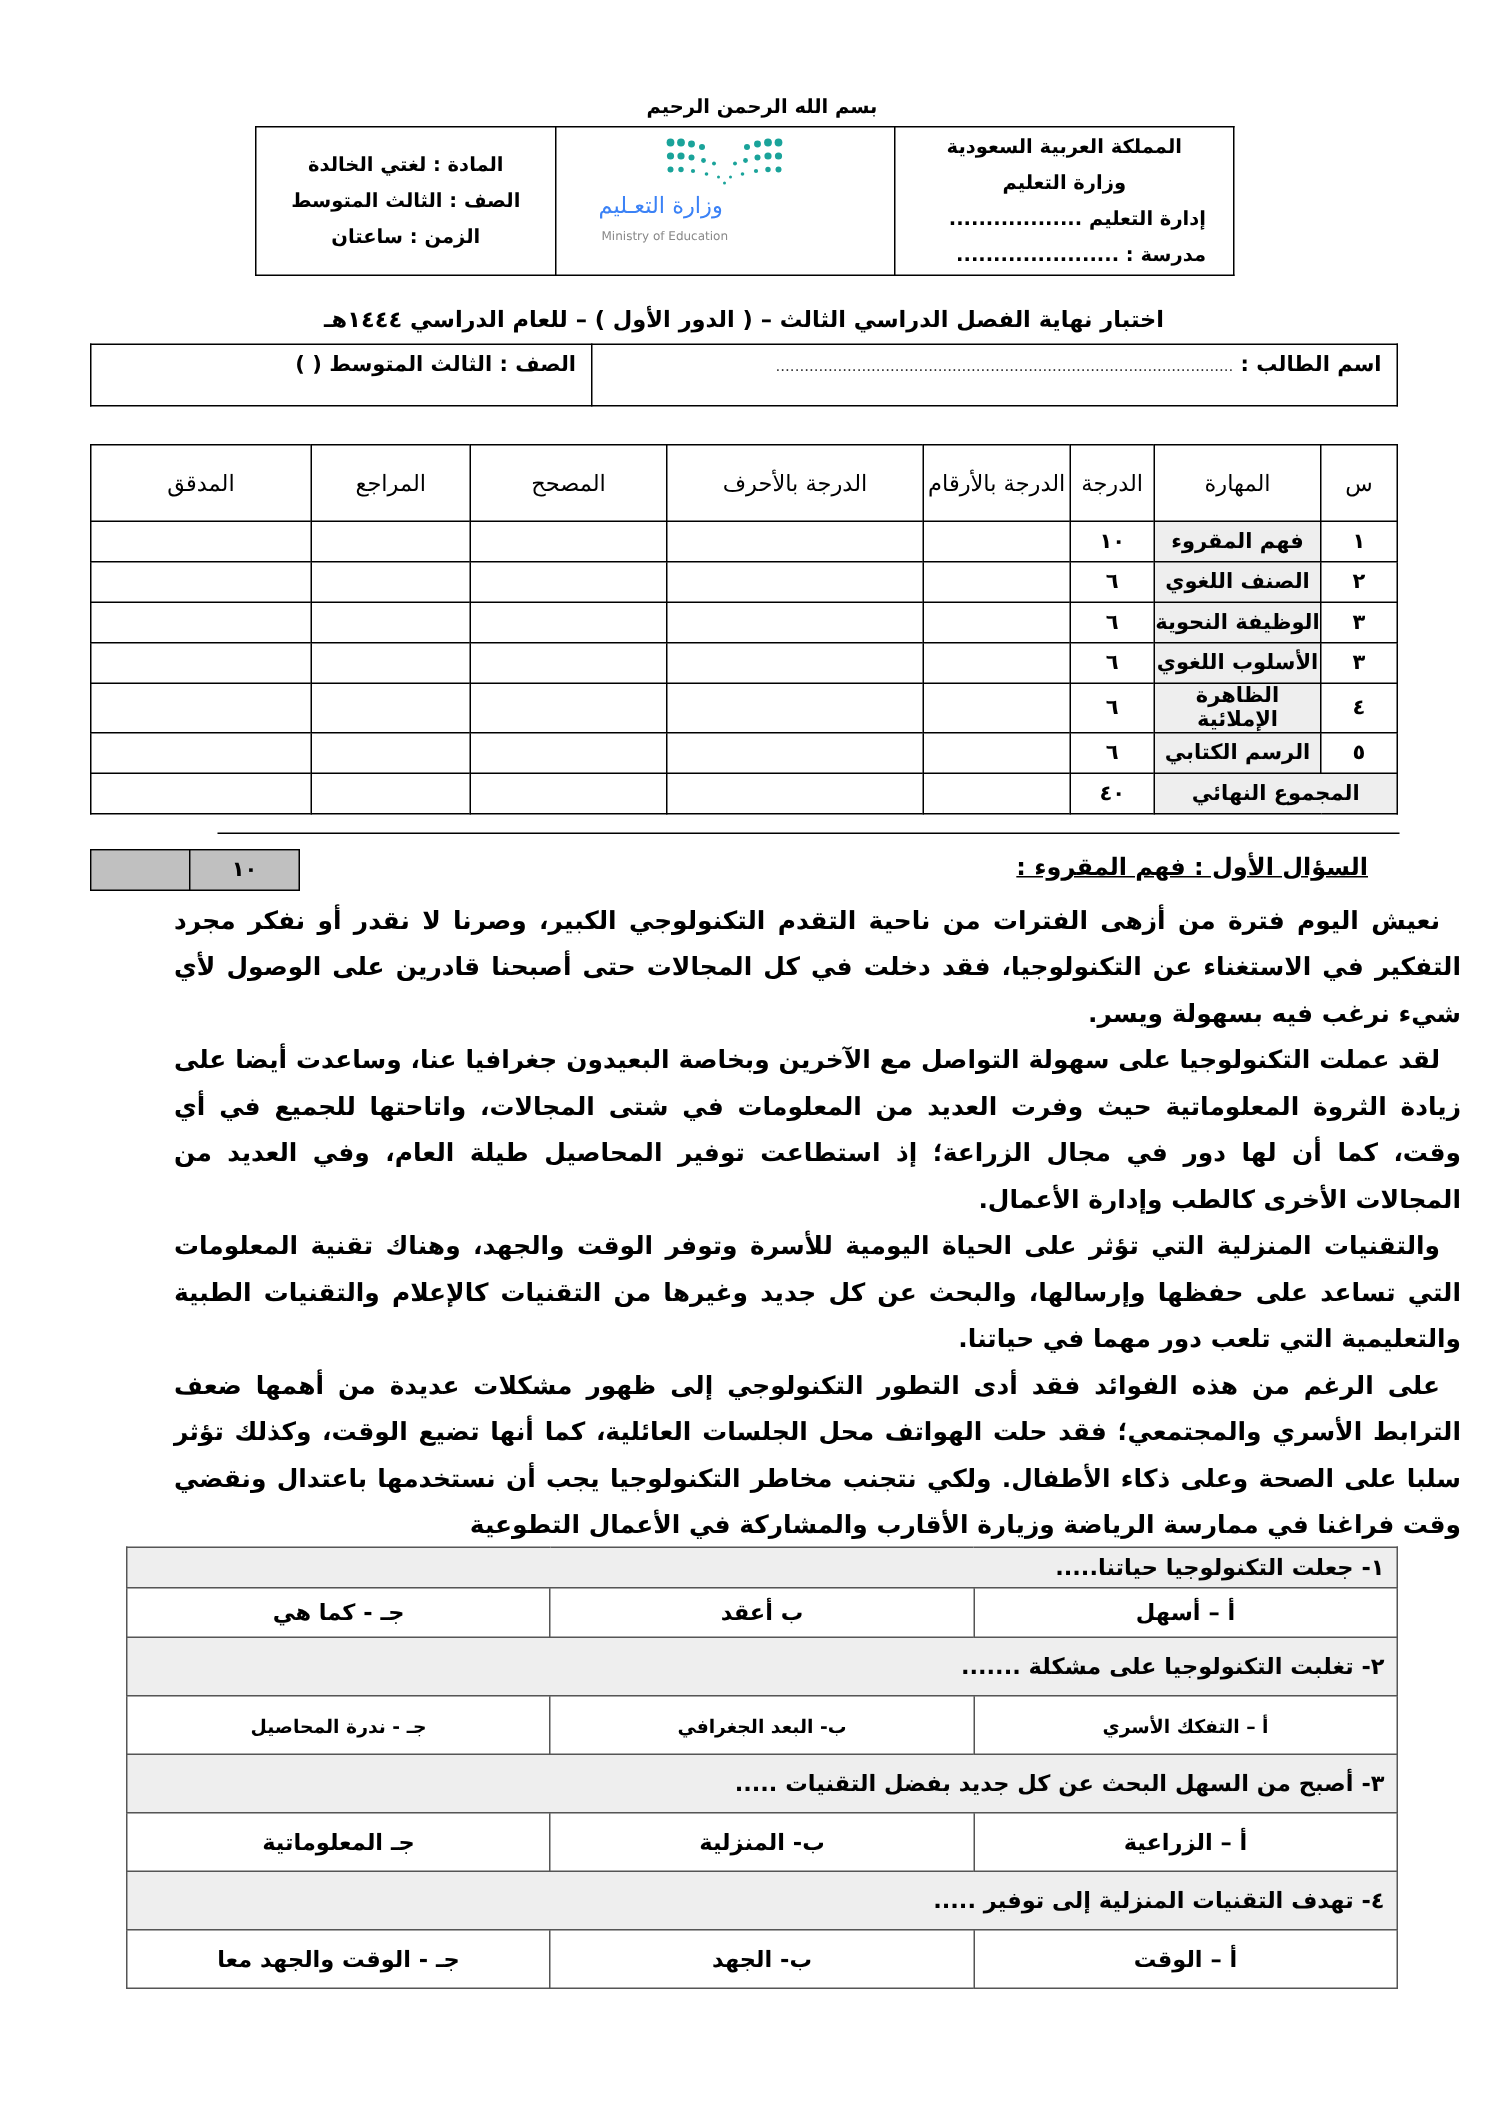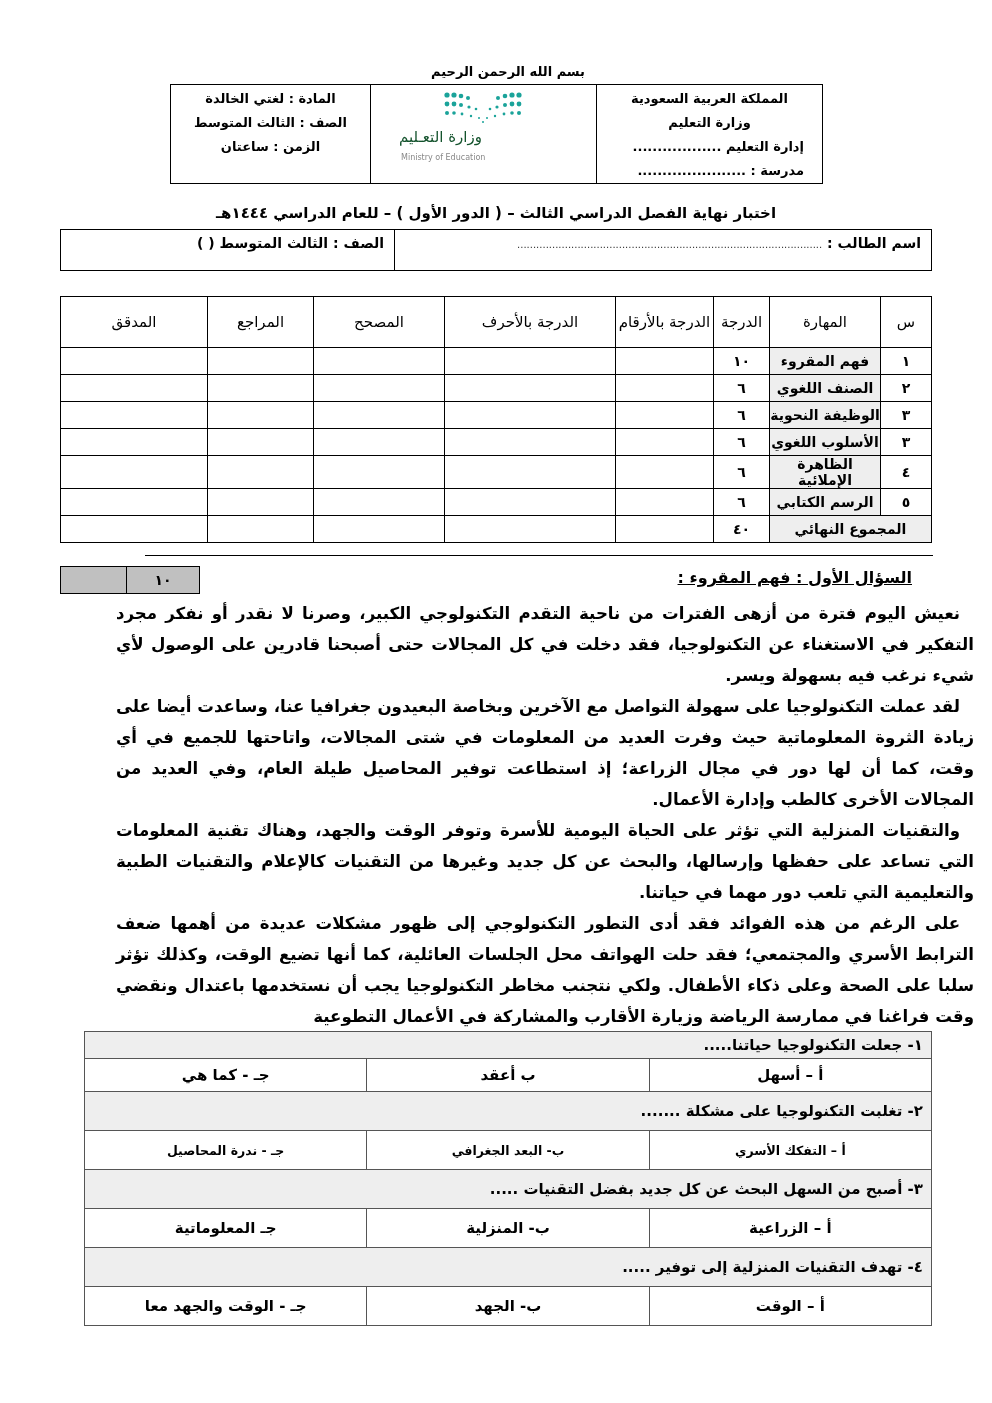--- a/index.html
+++ b/index.html
@@ -5,23 +5,23 @@
   html, body { margin:0; padding:0; background:#ffffff; }
   body { width:992px; height:1403px; position:relative; font-family:"DejaVu Sans", sans-serif; color:#000; direction:rtl; overflow:hidden; }
   .abs { position:absolute; }
   .basmala { top:64px; left:12px; width:992px; text-align:center; font-size:13px; font-weight:bold; }
   table { border-collapse:collapse; }
   .hdr { top:84px; left:170px; width:653px; height:94px; border:1.5px solid #000; }
   .hdr td { border:1.5px solid #000; vertical-align:top; padding:0; }
   .hdr .right { width:225px; font-size:13px; font-weight:bold; text-align:center; line-height:24px; padding-top:2px; }
   .hdr .right .l { text-align:right; padding-right:18px; }
   .hdr .mid { width:225px; position:relative; }
-  .hdr .left { font-size:13px; font-weight:bold; text-align:center; line-height:24px; padding-top:2px; }
+  .hdr .left { font-size:13px; font-weight:bold; text-align:center; line-height:24px; padding-top:14px; }
   .logo-dots { position:absolute; top:6px; left:72px; width:80px; height:34px; }
-  .logo-ar { position:absolute; top:43px; left:28px; color:#14532d; font-size:15px; }
+  .logo-ar { position:absolute; top:43px; left:28px; color:#3b82f6; font-size:15px; }
   .logo-en { position:absolute; top:68px; left:30px; color:#888; font-size:8px; direction:ltr; }
   .exam-title { top:204px; left:0; width:992px; text-align:center; font-size:15px; font-weight:bold; }
   .student { top:229px; left:60px; width:872px; height:42px; border:1px solid #000; }
   .student td { border:1px solid #000; vertical-align:top; font-size:14px; font-weight:bold; padding:5px 10px 0 10px; }
   .dots { font-weight:normal; letter-spacing:0; color:#333; font-size:10px; }
   .scores { top:296px; left:60px; width:872px; }
   .scores td { border:1.5px solid #000; text-align:center; font-size:14px; font-weight:bold; height:26px; padding:0; }
   .scores tr.head td { height:50px; font-weight:normal; font-size:15px; }
   .scores td.gray { background:#eeeeee; }
   .rule { top:555px; left:145px; width:788px; height:0; border-top:1.5px solid #000; }

